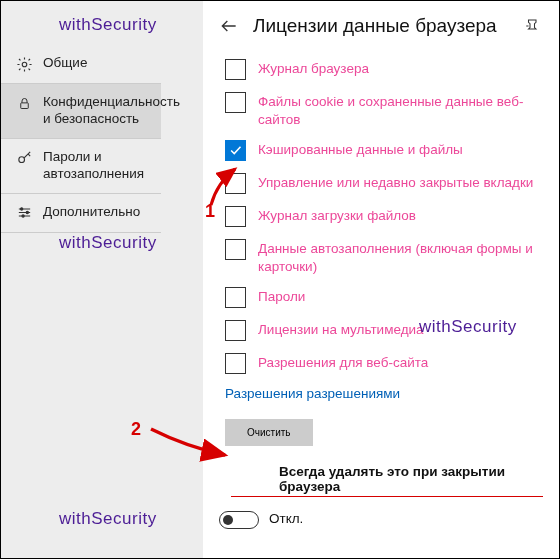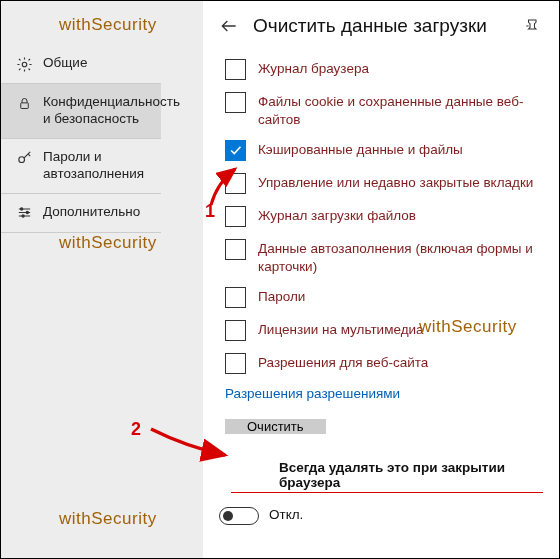--- a/index.html
+++ b/index.html
@@ -16,37 +16,37 @@
   .panel-header { display:flex; align-items:center; gap:14px; padding-bottom:16px; }
   .back-btn { width:20px; height:20px; display:flex; align-items:center; justify-content:center; cursor:pointer; position:relative; }
   .title { font-size: 19px; font-weight: 400; flex:1; color:#111; }
   .pin-btn { width:20px; height:20px; display:flex; align-items:center; justify-content:center; cursor:pointer; }
 
   .check-row { display:flex; align-items:flex-start; gap:12px; margin: 6px 0 12px 6px; }
   .chk { width:21px; height:21px; flex:0 0 21px; border:1.5px solid #333; background:#fff; display:flex; align-items:center; justify-content:center; cursor:pointer; }
   .chk.checked { background:#0178d7; border-color:#0178d7; }
   .chk.checked svg { display:block; }
   .chk svg { display:none; }
-  .chk-label { padding-top:1px; line-height:1.3; color:#7f1d1d; }
+  .chk-label { padding-top:1px; line-height:1.3; color:#ec4899; }
 
   .link { color:#0060b6; margin: 0 0 14px 6px; display:block; cursor:pointer; }
-  .clear-btn { display:inline-block; background:#ccc; border:none; padding: 0 22px; font-size:13px; margin: 4px 0 20px 6px; cursor:pointer; }
+  .clear-btn { display:inline-block; background:#ccc; border:none; padding: 8px 22px; font-size:10px; margin: 4px 0 12px 6px; cursor:pointer; }
 
   .always-row { font-weight:600; color:#111; border-bottom:1px solid #d60000; padding-bottom:2px; margin: 6px 0 8px 12px; display:inline-block;padding-left:48px; }
   .toggle-row { display:flex; gap:10px; margin-top:6px; }
   .toggle { width:40px; height:18px; border:1.5px solid #333; border-radius:10px; position:relative; cursor:pointer; }
   .toggle::after { content:""; position:absolute; left:3px; top:3px; width:10px; height:10px; background:#333; border-radius:50%; }
   .toggle-label { font-size:13.5px; }
 
   
   .anno { position:absolute; pointer-events:none; }
   .anno-num { position:absolute; color:#d60000; font-weight:700; font-size:18px; pointer-events:none; }
 
   
-  .wm { position:absolute; color:#a16207; font-size:17px; letter-spacing:.5px; font-weight:300; pointer-events:none; display:flex; align-items:center; gap:4px; }
+  .wm { position:absolute; color:#4c1d95; font-size:17px; letter-spacing:.5px; font-weight:300; pointer-events:none; display:flex; align-items:center; gap:4px; }
 
 </style>
 </head>
 <body>
 
 <div class="sidebar">
   <div class="side-item">
     <span class="side-icon">
       <svg viewBox="0 0 24 24" width="17" height="17" fill="none" stroke="#333" stroke-width="1.6">
           <circle cx="12" cy="12" r="3.2"></circle>
@@ -90,21 +90,21 @@
   <div class="side-sep"></div>
 </div>
 
 <div class="panel">
   <div class="panel-header">
     <span class="back-btn">
       <svg viewBox="0 0 24 24" width="20" height="20" fill="none" stroke="#333" stroke-width="1.6">
           <path d="M10 6l-6 6 6 6M4 12h16"></path>
         </svg>
     </span>
-    <span class="title">Очистить данные загрузки</span>
+    <span class="title">Лицензии данные браузера</span>
     <span class="pin-btn">
       <svg viewBox="0 0 24 24" width="18" height="18" fill="none" stroke="#333" stroke-width="1.4">
           <path d="M6 4h10v3l-2 2v5l2 2H6l2-2V9L6 7z M3 12h3"></path>
         </svg>
     </span>
   </div>
 
   <div id="check-list">
       <div class="check-row">
         <span class="chk"></span>

